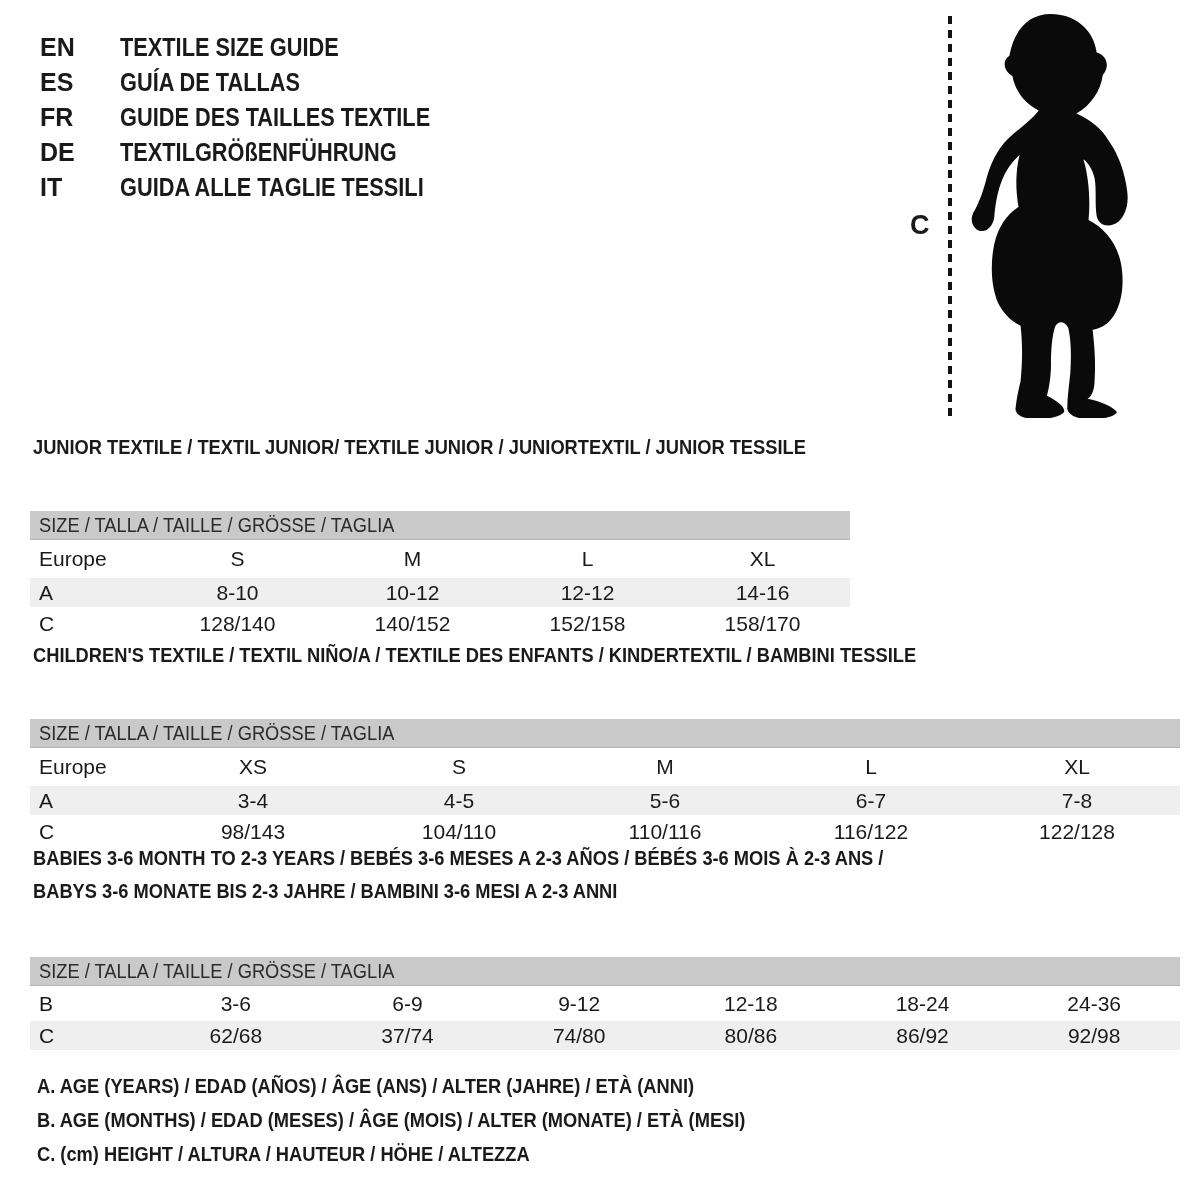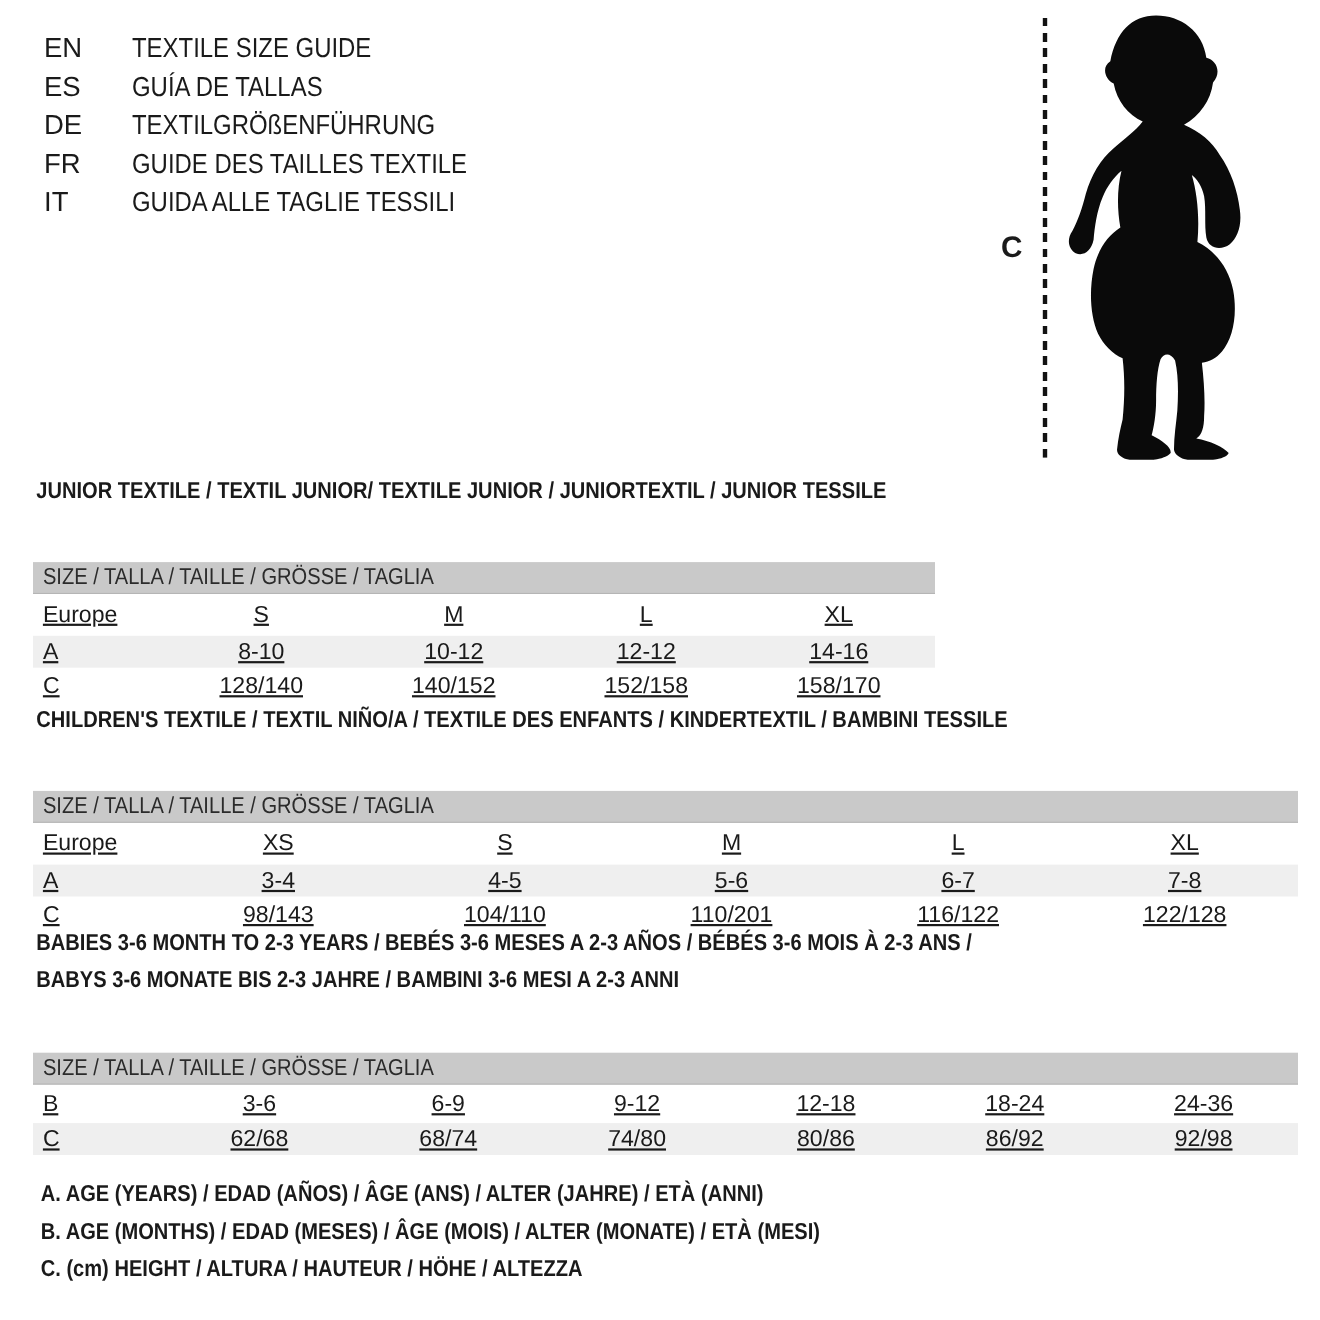--- a/index.html
+++ b/index.html
@@ -11,21 +11,21 @@
   body{
     width:1200px;height:1200px;background:#ffffff;
     font-family:"Liberation Sans",sans-serif;color:var(--text);
     position:relative;overflow:hidden;
   }
   .abs{position:absolute;}
   .cond{display:inline-block;transform:scaleX(0.87);transform-origin:0 50%;white-space:nowrap;}
 
   
   .lang-list{left:40px;top:30px;}
-  .lang-row{display:flex;height:35px;font-weight:400;font-size:25px;}
+  .lang-row{display:flex;height:35px;align-items:center;font-weight:700;font-size:25px;}
   .lang-code{width:80px;flex:none;}
 
   
   .c-label{left:910px;top:210px;font-size:27px;font-weight:700;}
   .dash-line{
     left:948px;top:16px;width:4px;height:400px;
     background:repeating-linear-gradient(to bottom,#121212 0 8px,transparent 8px 14px);
   }
   .toddler{left:966px;top:12px;width:170px;height:406px;}
 
@@ -38,44 +38,44 @@
   .size-bar{
     height:29px;background:var(--header-bar);
     display:flex;align-items:center;padding-left:9px;box-sizing:border-box;
     font-size:21px;color:#2b2b2b;margin-bottom:2px;
     border-bottom:1px solid #b5b5b5;
   }
   .trow{display:flex;align-items:center;font-size:21px;margin-bottom:2px;}
   .thead{height:34px;}
   .tdata{height:29px;}
   .shaded{background:var(--shaded-row);}
-  .cell{flex:1;text-align:center;text-decoration:underline;}
+  .cell{flex:1;text-align:center;}
   .cell.label{flex:none;width:120px;text-align:left;padding-left:9px;box-sizing:border-box;}
 </style>
 </head>
 <body>
 
 <div>
 
   <div class="abs lang-list">
     <div class="lang-row">
       <span class="lang-code">EN</span>
       <span class="cond">TEXTILE SIZE GUIDE</span>
     </div>
     <div class="lang-row">
       <span class="lang-code">ES</span>
       <span class="cond">GUÍA DE TALLAS</span>
     </div>
     <div class="lang-row">
+      <span class="lang-code">FR</span>
+      <span class="cond">GUIDE DES TAILLES TEXTILE</span>
+    </div>
+    <div class="lang-row">
       <span class="lang-code">DE</span>
       <span class="cond">TEXTILGRÖßENFÜHRUNG</span>
-    </div>
-    <div class="lang-row">
-      <span class="lang-code">FR</span>
-      <span class="cond">GUIDE DES TAILLES TEXTILE</span>
     </div>
     <div class="lang-row">
       <span class="lang-code">IT</span>
       <span class="cond">GUIDA ALLE TAGLIE TESSILI</span>
     </div>
   </div>
 
   <span class="abs c-label">C</span>
   <div class="abs dash-line"></div>
   <svg class="abs toddler" viewBox="0 0 160 400" aria-hidden="true">
@@ -146,21 +146,21 @@
       <div class="cell">3-4</div>
       <div class="cell">4-5</div>
       <div class="cell">5-6</div>
       <div class="cell">6-7</div>
       <div class="cell">7-8</div>
     </div>
     <div class="trow tdata">
       <div class="cell label">C</div>
       <div class="cell">98/143</div>
       <div class="cell">104/110</div>
-      <div class="cell">110/201</div>
+      <div class="cell">110/116</div>
       <div class="cell">116/122</div>
       <div class="cell">122/128</div>
     </div>
   </div>
 
   <div class="abs sec-title" style="left:33px;top:845px;">
     <span class="cond">BABIES 3-6 MONTH TO 2-3 YEARS / BEBÉS 3-6 MESES A 2-3 AÑOS / BÉBÉS 3-6 MOIS À 2-3 ANS /</span>
   </div>
   <div class="abs sec-title" style="left:33px;top:878px;">
     <span class="cond">BABYS 3-6 MONATE BIS 2-3 JAHRE / BAMBINI 3-6 MESI A 2-3 ANNI</span>
@@ -174,21 +174,21 @@
       <div class="cell">3-6</div>
       <div class="cell">6-9</div>
       <div class="cell">9-12</div>
       <div class="cell">12-18</div>
       <div class="cell">18-24</div>
       <div class="cell">24-36</div>
     </div>
     <div class="trow tdata shaded">
       <div class="cell label">C</div>
       <div class="cell">62/68</div>
-      <div class="cell">68/74</div>
+      <div class="cell">37/74</div>
       <div class="cell">74/80</div>
       <div class="cell">80/86</div>
       <div class="cell">86/92</div>
       <div class="cell">92/98</div>
     </div>
   </div>
 
   <div class="abs note" style="left:37px;top:1072px;">
     <span class="cond">A. AGE (YEARS) / EDAD (AÑOS) / ÂGE (ANS) / ALTER (JAHRE) / ETÀ (ANNI)</span>
   </div>

